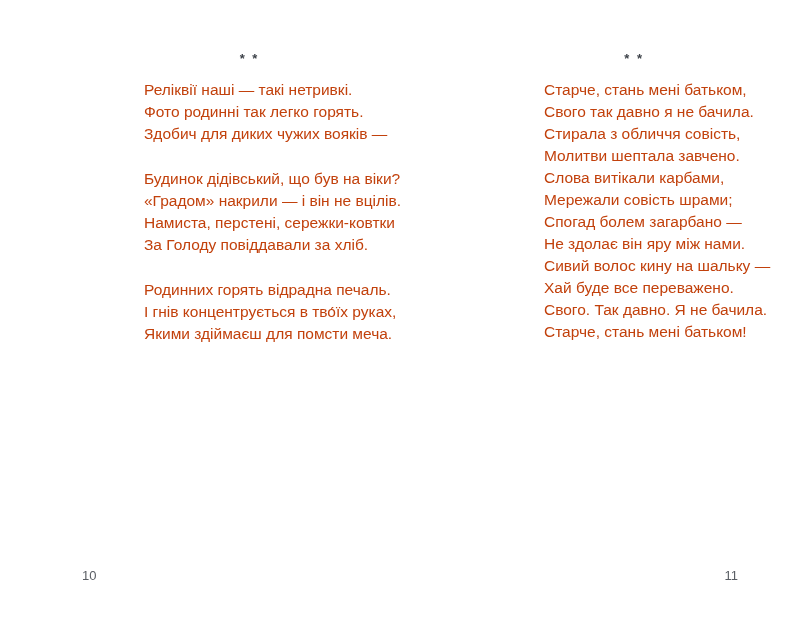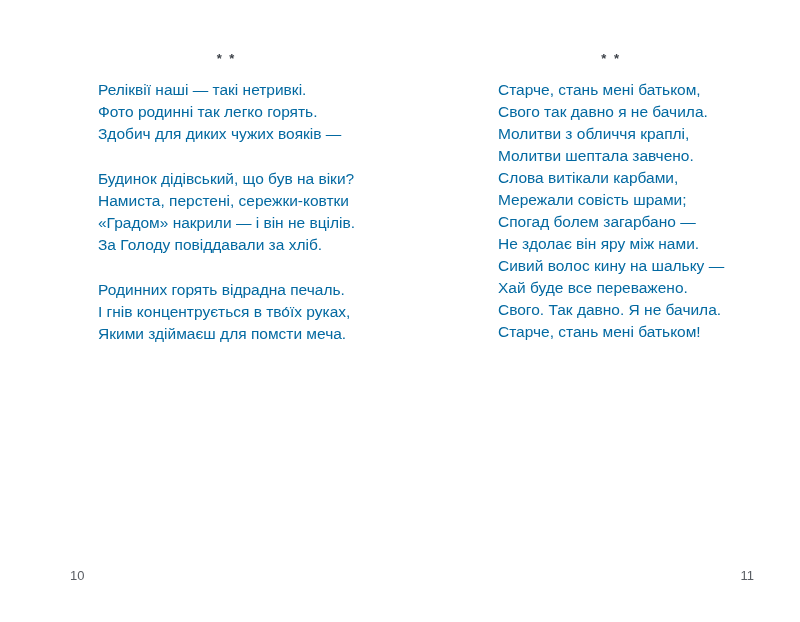--- a/index.html
+++ b/index.html
@@ -37,71 +37,72 @@
     letter-spacing: 2px;
     line-height: 22px;
     color: #3d4249;
     margin-bottom: 9px;
   }
   .stanza { margin: 0 0 23px 0; }
   .stanza:last-child { margin-bottom: 0; }
   .line {
     font-size: 15.5px;
     line-height: 22px;
-    color: #0369a1;
+    color: #c2410c;
     white-space: pre;
+    margin-left: 46px;
   }
   .page-number {
     position: absolute;
     top: 568px;
     font-size: 13px;
     line-height: 16px;
     color: #5a5e64;
   }
-  .pn-left  { left: 70px; text-align: center; }
-  .pn-right { right: 46px; }
+  .pn-left  { left: 82px; text-align: center; }
+  .pn-right { right: 62px; }
 </style>
 </head>
 <body>
 
 <div class="spread">
 
   <section class="page page-left">
     <div class="poem">
       <div class="stars">* *</div>
       <div>
           <div class="stanza">
             <div class="line">Реліквії наші — такі нетривкі.</div>
             <div class="line">Фото родинні так легко горять.</div>
             <div class="line">Здобич для диких чужих вояків —</div>
           </div>
           <div class="stanza">
             <div class="line">Будинок дідівський, що був на віки?</div>
+            <div class="line">«Градом» накрили — і він не вцілів.</div>
             <div class="line">Намиста, перстені, сережки-ковтки</div>
-            <div class="line">«Градом» накрили — і він не вцілів.</div>
             <div class="line">За Голоду повіддавали за хліб.</div>
           </div>
           <div class="stanza">
             <div class="line">Родинних горять відрадна печаль.</div>
             <div class="line">І гнів концентрується в тво́їх руках,</div>
             <div class="line">Якими здіймаєш для помсти меча.</div>
           </div>
         </div>
     </div>
     <div class="page-number pn-left">10</div>
   </section>
 
   <section class="page page-right">
     <div class="poem">
       <div class="stars">* *</div>
       <div>
           <div class="stanza">
             <div class="line">Старче, стань мені батьком,</div>
             <div class="line">Свого так давно я не бачила.</div>
-            <div class="line">Молитви з обличчя краплі,</div>
+            <div class="line">Стирала з обличчя совість,</div>
             <div class="line">Молитви шептала завчено.</div>
             <div class="line">Слова витікали карбами,</div>
             <div class="line">Мережали совість шрами;</div>
             <div class="line">Спогад болем загарбано —</div>
             <div class="line">Не здолає він яру між нами.</div>
             <div class="line">Сивий волос кину на шальку —</div>
             <div class="line">Хай буде все переважено.</div>
             <div class="line">Свого. Так давно. Я не бачила.</div>
             <div class="line">Старче, стань мені батьком!</div>
           </div>

